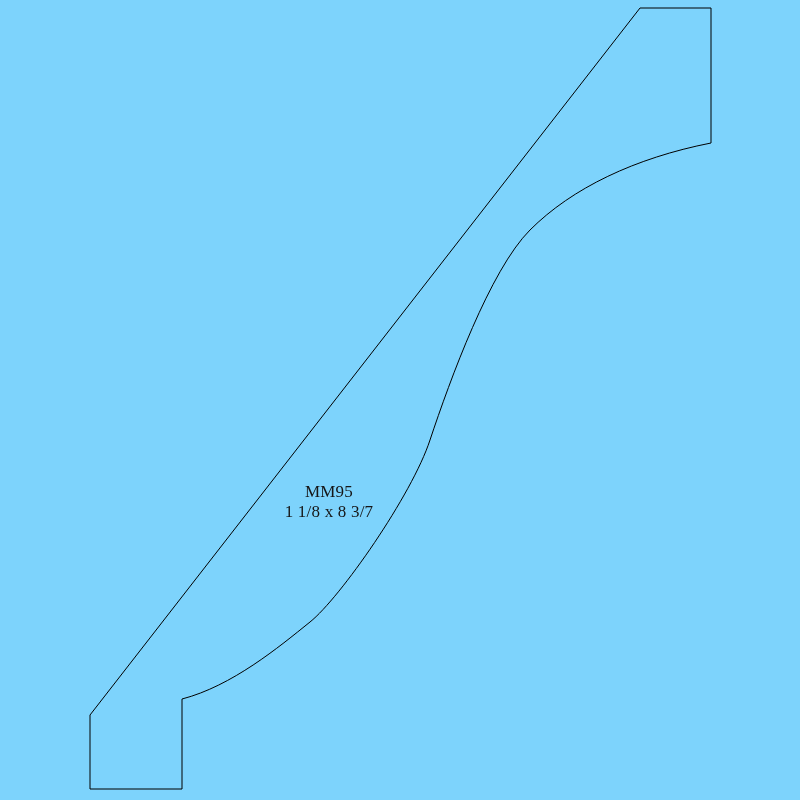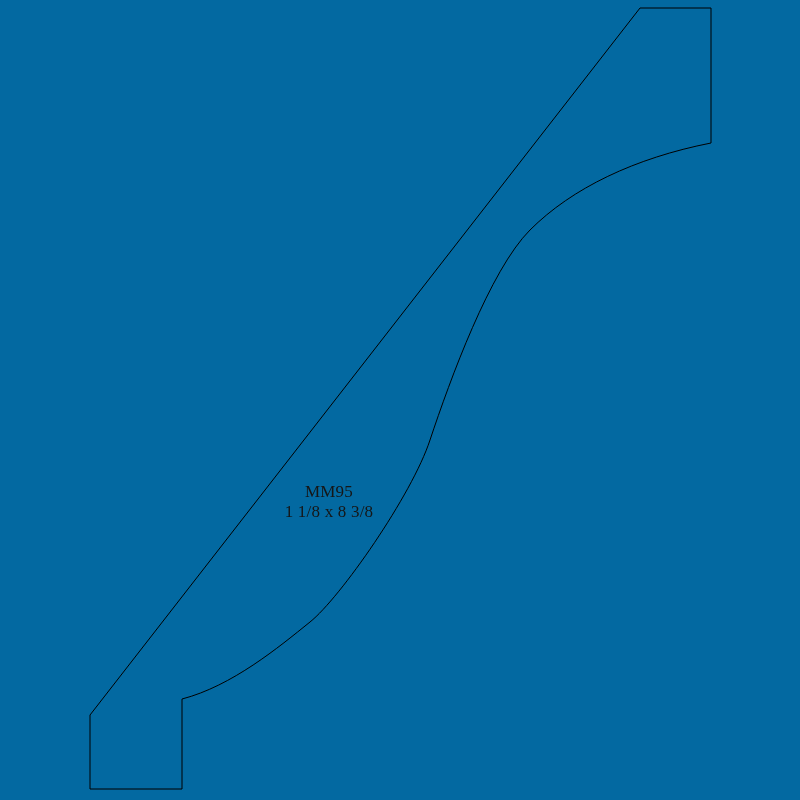--- a/index.html
+++ b/index.html
@@ -8,21 +8,21 @@
     width: 800px;
     height: 800px;
     background: #ffffff;
     font-family: "Liberation Serif", "DejaVu Serif", serif;
     overflow: hidden;
   }
   .canvas {
     position: relative;
     width: 800px;
     height: 800px;
-    background: #0369a1;
+    background: #7dd3fc;
   }
   .profile-svg {
     position: absolute;
     left: 0;
     top: 0;
     width: 800px;
     height: 800px;
     display: block;
   }
   .profile-svg path {
@@ -48,16 +48,16 @@
 <body>
 
 <div class="canvas">
 
   <svg class="profile-svg" viewBox="0 0 800 800" xmlns="http://www.w3.org/2000/svg">
     <path fill="none" stroke="#000000" stroke-width="1" d="M 640 8 L 711 8 L 711 143 C 635 158 572 188 530 230 C 490 270 450 380 430 440 C 412 495 340 598 310 622 C 279 647 232 686 182 699 L 182 789 L 90 789 L 90 715 Z"></path>
   </svg>
 
   <div class="profile-label">
     <div>MM95</div>
-    <div>1 1/8 x 8 3/8</div>
+    <div>1 1/8 x 8 3/7</div>
   </div>
 
 </div>
 
 </body></html>

